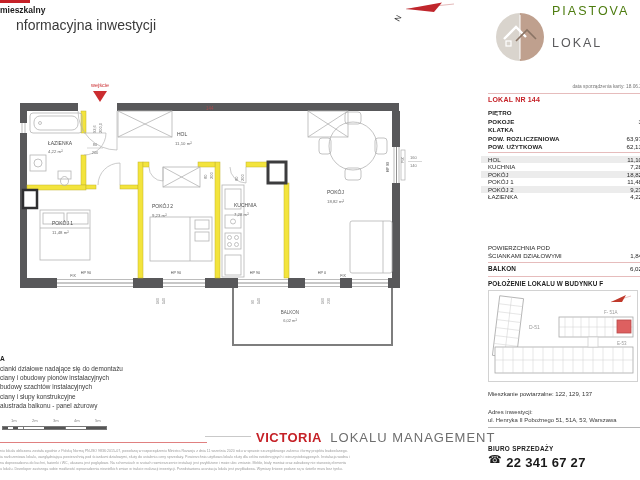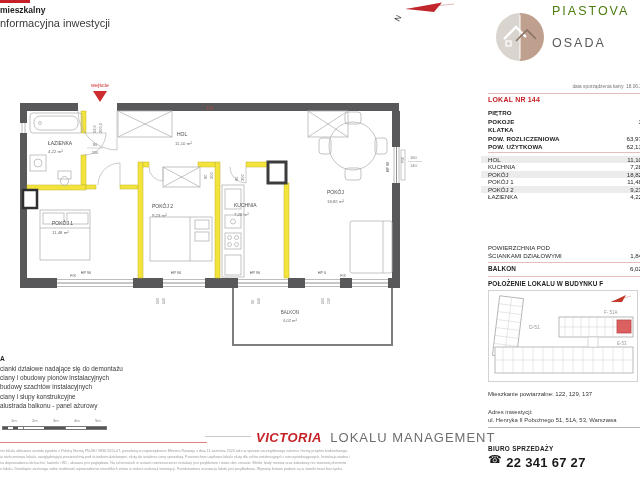--- a/index.html
+++ b/index.html
@@ -21,38 +21,38 @@
   .legend-item{font-size:6.4px;color:#3a3a3a;line-height:9.2px;white-space:nowrap;}
   .disc{font-size:3.6px;line-height:5.9px;color:#9b9b9b;white-space:nowrap;}
 </style>
 </head>
 <body>
 
 <div id="page">
 
   <div class="abs" style="left:0;top:0;width:30px;height:2.5px;background:#c52127;"></div>
   <div class="abs" style="left:0;top:5px;font-size:8.5px;font-weight:700;color:#1d1d1d;">mieszkalny</div>
-  <div class="abs" style="left:0;top:17px;font-size:11px;color:#3a3a3a;">nformacyjna inwestycji</div>
+  <div class="abs" style="left:16px;top:17px;font-size:14px;color:#3a3a3a;">nformacyjna inwestycji</div>
 
   <svg class="abs" style="left:390px;top:0;" width="70" height="28" viewBox="0 0 70 28">
     <line x1="16" y1="9" x2="64" y2="4" stroke="#d08a8a" stroke-width="0.6"></line>
     <polygon points="16,9 52,2.5 44,12" fill="#c0262c"></polygon>
     <text x="9" y="22" font-size="8" fill="#3a3a3a" transform="rotate(-62 9 22)">N</text>
   </svg>
 
   <svg class="abs" style="left:494px;top:11px;" width="52" height="52" viewBox="0 0 52 52">
     <path d="M26,2 A24,24 0 0 0 26,50 Z" fill="#d9d4cd"></path>
     <path d="M26,2 A24,24 0 0 1 26,50 Z" fill="#bfa08e"></path>
     <line x1="26" y1="4" x2="26" y2="48" stroke="#ffffff" stroke-width="1"></line>
     <polyline points="10,28 22,16 32,26" fill="none" stroke="#ffffff" stroke-width="2.4"></polyline>
     <polyline points="22,30 33,19 42,28" fill="none" stroke="#8a7465" stroke-width="1.6"></polyline>
     <rect x="12" y="30" width="5" height="5" fill="none" stroke="#ffffff" stroke-width="1.2"></rect>
   </svg>
   <div class="abs" style="left:552px;top:4px;font-size:12.5px;letter-spacing:2px;color:#4d7c0f;">PIASTOVA</div>
-  <div class="abs" style="left:552px;top:36px;font-size:12.5px;letter-spacing:2px;color:#5a5a5c;">OSADA</div>
+  <div class="abs" style="left:552px;top:36px;font-size:12.5px;letter-spacing:2px;color:#5a5a5c;">LOKAL</div>
 
   <div class="pr" style="top:84px;text-align:right;font-size:4.8px;color:#777;white-space:nowrap;overflow:hidden;">data sporządzenia karty: 18.06.2</div>
   <div class="hrline" style="top:93px;"></div>
   <div class="pr" style="top:96px;font-size:7px;font-weight:700;color:#c52127;letter-spacing:.2px;">LOKAL NR 144</div>
 
   <div class="pr frow" style="top:109px;">
       <span class="flab">PIĘTRO</span>
       <span class="fval"></span>
     </div>
   <div class="pr frow" style="top:117.5px;">
@@ -390,21 +390,21 @@
       <div style="width:21px;background:repeating-linear-gradient(90deg,#555 0 5px,#fff 5px 10px);"></div>
       <div style="width:21px;background:#fff;border-left:0.5px solid #777;"></div>
       <div style="width:21px;background:#555;"></div>
       <div style="width:21px;background:#fff;border-left:0.5px solid #777;"></div>
       <div style="width:21px;background:#555;"></div>
     </div>
   </div>
 
   <div class="abs" style="left:205px;top:436px;width:46px;height:1px;background:#c9c9c9;"></div>
   <div class="abs" style="left:256px;top:428px;white-space:nowrap;">
-    <span style="font-size:13px;font-weight:800;color:#c52127;letter-spacing:.5px;font-style:italic;">VICTORIA</span>
+    <span style="font-size:13px;font-weight:800;color:#c52127;letter-spacing:.5px;">VICTORIA</span>
     <span style="font-size:13px;font-weight:500;color:#6e6e6e;letter-spacing:1px;margin-left:4px;">LOKALU MANAGEMENT</span>
   </div>
 
   <div class="abs" style="left:0;top:442px;width:207px;height:1px;background:#e08080;"></div>
   <div class="abs" style="left:0;top:449px;width:462px;overflow:hidden;">
     <div class="disc">niu lokalu obliczona została zgodnie z Polską Normą PN-ISO 9836:2015-07, powołaną w rozporządzeniu Ministra Rozwoju z dnia 11 września 2020 roku w sprawie szczegółowego zakresu i formy projektu budowlanego.</div>
     <div class="disc">ia rozliczeniowa lokalu, uwzględniająca powierzchnię pod ściankami działowymi, służy do ustalenia ceny sprzedaży. Powierzchnia użytkowa lokalu służy dla celów ewidencyjnych i wieczystoksięgowych. Instalacja wodna i</div>
     <div class="disc">na doprowadzona do kuchni, łazienki i WC, ukazana jest poglądowo. Na schematach w rzutach rozmieszczenie instalacji jest przybliżone i może ulec zmianie. Meble, biały montaż oraz zabudowy nie stanowią elementu</div>
     <div class="disc">u lokalu. Deweloper zastrzega sobie możliwość wprowadzenia niewielkich zmian w trakcie realizacji inwestycji. Przedstawiona aranżacja lokalu jest przykładowa. Wymiary liniowe podane są w świetle muru bez tynku.</div>
   </div>

